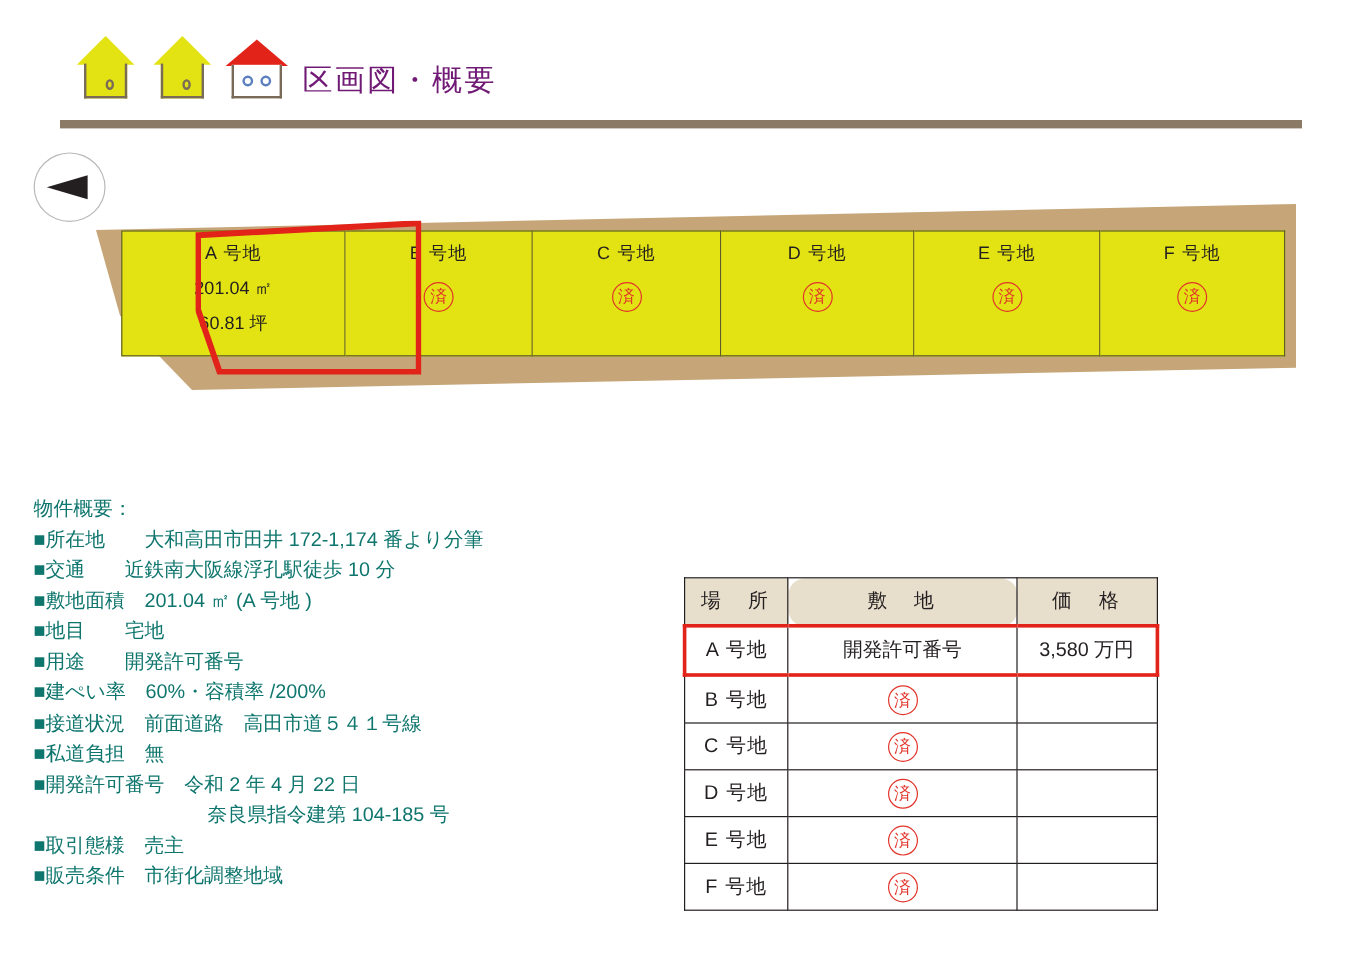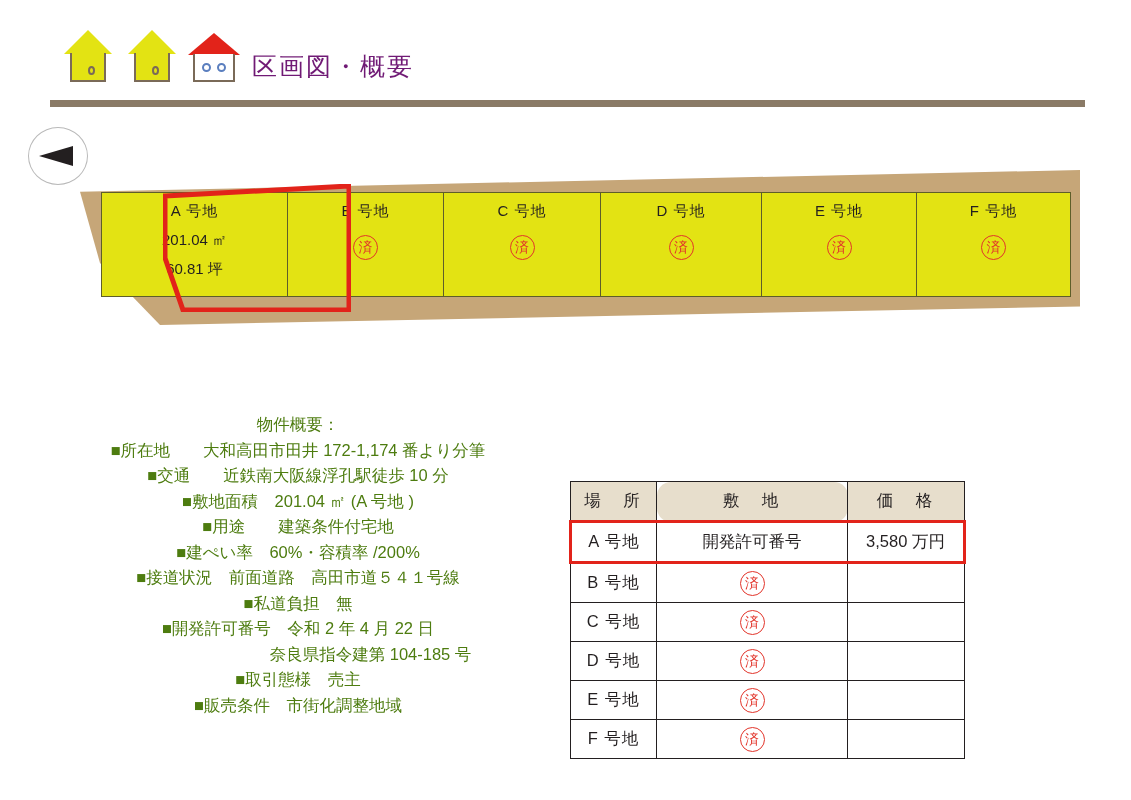--- a/index.html
+++ b/index.html
@@ -146,22 +146,21 @@
   }
 
   
   .outline {
     position: absolute;
     left: 28px;
     top: 412px;
     width: 540px;
     font-size: 16.5px;
     line-height: 25.5px;
-    color: #4d7c0f;
-    text-align: center;
+    color: #0f766e;
   }
   .outline .row {
     white-space: nowrap;
   }
   .outline .indent {
     padding-left: 145px;
   }
 
   
   .price-table {
@@ -279,21 +278,22 @@
   <svg class="lot-a-highlight-shape" viewBox="0 0 188 128" preserveAspectRatio="none">
     <polygon points="2,12 186,2 186,126 20,126 2,74" fill="none" stroke="#e2231a" stroke-width="5"></polygon>
   </svg>
 </div>
 
 <div class="outline">
   <div class="row">物件概要：</div>
   <div class="row">■所在地　　大和高田市田井 172-1,174 番より分筆</div>
   <div class="row">■交通　　近鉄南大阪線浮孔駅徒歩 10 分</div>
   <div class="row">■敷地面積　201.04 ㎡ (A 号地 )</div>
-  <div class="row">■用途　　建築条件付宅地</div>
+  <div class="row">■地目　　宅地</div>
+  <div class="row">■用途　　開発許可番号</div>
   <div class="row">■建ぺい率　60%・容積率 /200%</div>
   <div class="row">■接道状況　前面道路　高田市道５４１号線</div>
   <div class="row">■私道負担　無</div>
   <div class="row">■開発許可番号　令和 2 年 4 月 22 日</div>
   <div class="row indent">奈良県指令建第 104-185 号</div>
   <div class="row">■取引態様　売主</div>
   <div class="row">■販売条件　市街化調整地域</div>
 </div>
 
 <table class="price-table">

